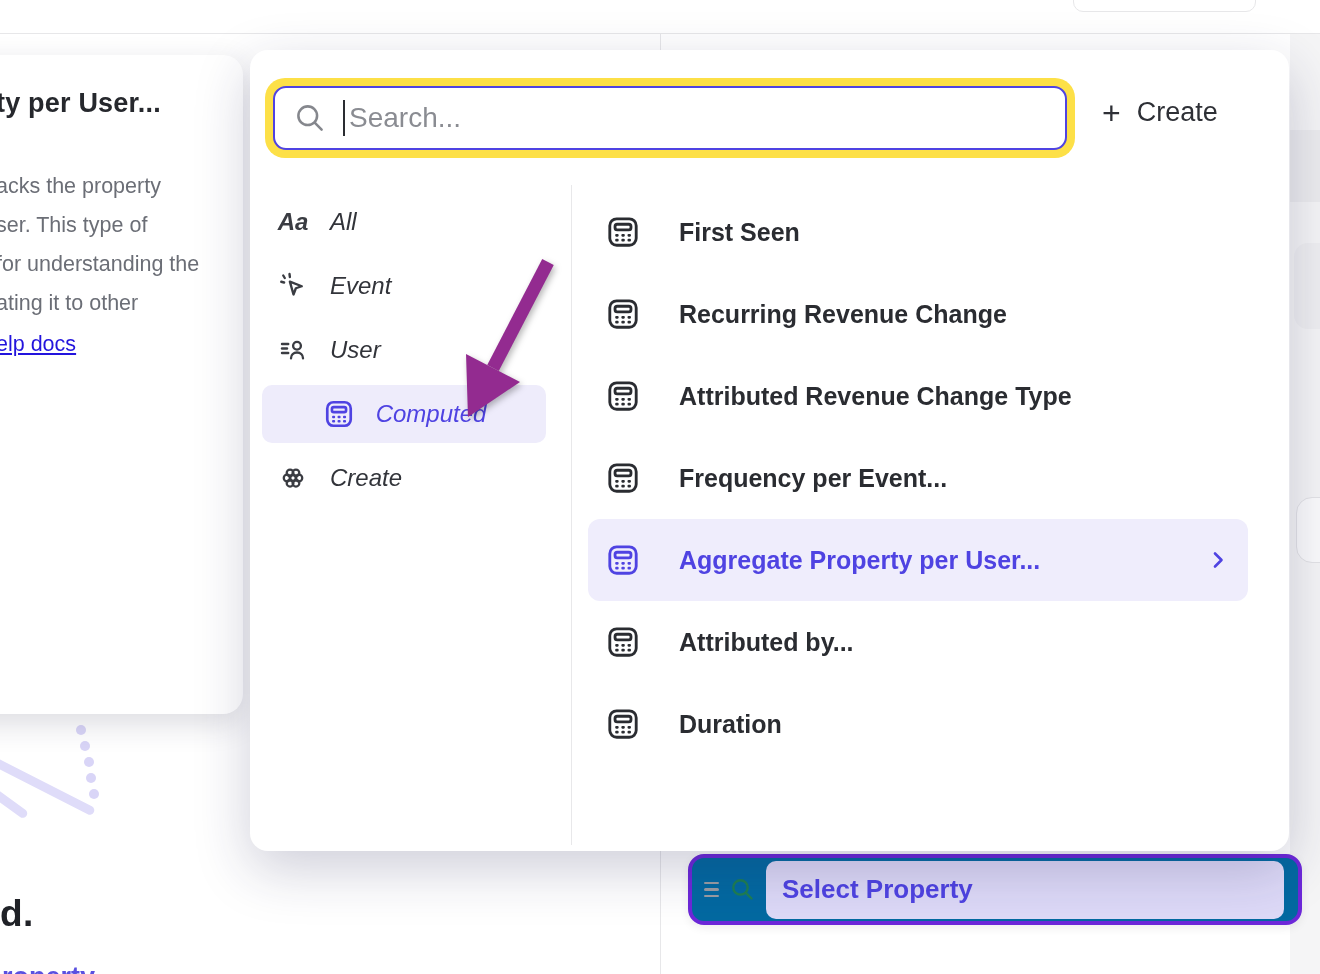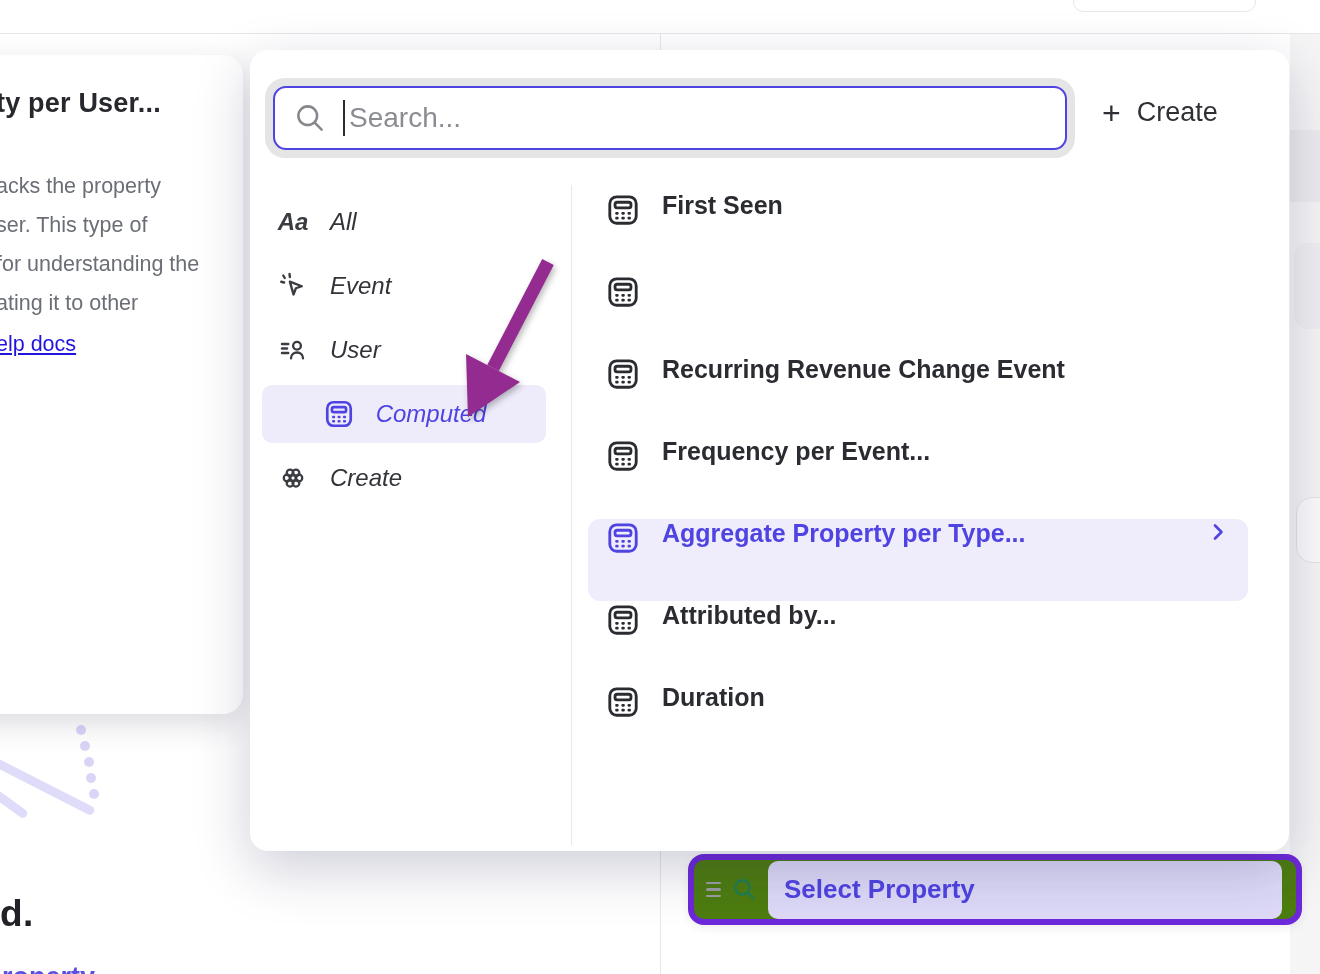--- a/index.html
+++ b/index.html
@@ -33,21 +33,21 @@
   .tooltip-inner { position:absolute; left:58px; top:33px; right:16px; }
   .tooltip-title { font-size:27px; font-weight:700; color:#26282d; letter-spacing:.2px; }
   .tooltip-body { margin-top:48px; font-size:21.5px; line-height:39px; color:#6b6e76; }
   .tooltip-link { display:inline-block; margin-top:9px; font-size:21.5px; color:#2314dd; text-decoration:underline; }
 
   
   .modal { position:absolute; left:250px; top:50px; width:1039px; height:801px; background:#fff;
     border-radius:18px; box-shadow:0 18px 55px rgba(32,30,80,.22); }
 
   .search-ring { position:absolute; left:15px; top:28px; width:810px; height:80px;
-    background:#e5e5e5; border-radius:20px; padding:8px; }
+    background:#fde047; border-radius:20px; padding:8px; }
   .search-input { width:100%; height:100%; background:#fff; border:2px solid #4f43e2; border-radius:13px;
     display:flex; align-items:center; padding:0 18px; }
   .search-input .caret { width:2px; height:36px; background:#2a2c31; margin:0 4px 0 16px; animation:blink 1.1s step-end infinite; }
   @keyframes blink { 50% { opacity:0; } }
   .search-placeholder { font-size:28px; color:#8a8c92; }
 
   .create-btn { position:absolute; left:852px; top:47px; display:flex; align-items:center; gap:16px;
     font-size:27px; font-weight:500; color:#2e3036; cursor:pointer; }
   .create-plus { font-size:32px; font-weight:400; line-height:30px; color:#2e3036; }
 
@@ -57,30 +57,30 @@
   .cats { position:absolute; left:12px; top:140px; width:284px;font-style:italic; }
   .cat-row { height:64px; display:flex; align-items:center; padding:0 14px; border-radius:10px;
     font-size:24px; font-weight:500; color:#32343a; cursor:pointer; }
   .cat-row .cat-ic { width:34px; height:34px; margin-right:20px; display:flex; align-items:center; justify-content:center; color:#3a3c42; }
   .cat-row.active { background:#eeecfb; color:#4f43e2; height:58px; margin:3px 0;justify-content:center; }
   .cat-row.active .cat-ic { color:#4f43e2; }
   .cat-aa { font-size:24px; font-weight:600; color:#3a3c42; }
 
   
   .results { position:absolute; left:338px; top:141px; width:660px; }
-  .res-row { height:82px; display:flex; padding:0 16px; border-radius:12px;
-    font-size:25px; font-weight:600; color:#2a2c31; cursor:pointer; }
+  .res-row { height:82px; display:flex; align-items:center; padding:0 16px; border-radius:12px;
+    font-size:25px; font-weight:600; color:#2a2c31; cursor:pointer;gap:17px; }
   .res-row .res-ic { width:38px; height:38px; margin-right:20px; display:flex; align-items:center; justify-content:center; color:#2a2c31; }
   .res-row.active { background:#efedfc; color:#4f43e2; }
   .res-row.active .res-ic { color:#4f43e2; }
   .res-chevron { margin-left:auto; width:26px; height:26px; color:#4f43e2; display:flex; align-items:center; }
 
   
-  .bottom-card { position:absolute; left:688px; top:854px; width:614px; height:71px; background:#4d7c0f;
-    border:6px solid #6d28d9; border-radius:16px; box-shadow:0 3px 10px rgba(0,0,0,.07);
+  .bottom-card { position:absolute; left:688px; top:854px; width:614px; height:71px; background:#0369a1;
+    border:4px solid #6d28d9; border-radius:16px; box-shadow:0 3px 10px rgba(0,0,0,.07);
     display:flex; align-items:center; padding:0 14px 0 10px; }
   .drag-ic { display:flex; flex-direction:column; gap:4px; margin:0 10px 0 2px; }
   .drag-ic span { width:15px; height:2.5px; background:#9b9da3; border-radius:2px; }
   .pill { flex:1; height:58px; margin-left:10px; background:#ddd9f7; border-radius:10px;
     display:flex; align-items:center; padding-left:16px; font-size:26px; font-weight:600; color:#4f43e2; cursor:text; }
 
   
   .arrow-overlay { position:absolute; left:436px; top:249px; width:150px; height:190px; z-index:50; pointer-events:none; }
 
   svg { display:block; }
@@ -256,38 +256,39 @@
             <g fill="currentColor" stroke="none">
                 <rect x="6.8" y="13.3" width="2.3" height="1.8" rx="0.7"></rect>
                 <rect x="10.9" y="13.3" width="2.3" height="1.8" rx="0.7"></rect>
                 <rect x="15" y="13.3" width="2.3" height="1.8" rx="0.7"></rect>
                 <rect x="6.8" y="16.5" width="2.3" height="1.8" rx="0.7"></rect>
                 <rect x="10.9" y="16.5" width="2.3" height="1.8" rx="0.7"></rect>
                 <rect x="15" y="16.5" width="2.3" height="1.8" rx="0.7"></rect>
               </g>
           </svg>
         </span>
-      </div>
-
-      <div class="res-row">
-        <span class="res-ic">
-          <svg width="36" height="36" viewBox="0 0 24 24" fill="none" stroke="currentColor" stroke-width="1.9">
-            <rect x="3.2" y="3.2" width="17.6" height="17.6" rx="4.6"></rect>
-              <rect x="6.7" y="6.8" width="10.6" height="3.8" rx="1.4"></rect>
-            <g fill="currentColor" stroke="none">
-                <rect x="6.8" y="13.3" width="2.3" height="1.8" rx="0.7"></rect>
-                <rect x="10.9" y="13.3" width="2.3" height="1.8" rx="0.7"></rect>
-                <rect x="15" y="13.3" width="2.3" height="1.8" rx="0.7"></rect>
-                <rect x="6.8" y="16.5" width="2.3" height="1.8" rx="0.7"></rect>
-                <rect x="10.9" y="16.5" width="2.3" height="1.8" rx="0.7"></rect>
-                <rect x="15" y="16.5" width="2.3" height="1.8" rx="0.7"></rect>
-              </g>
-          </svg>
-        </span>
-        <span>Recurring Revenue Change Event</span>
+        <span>Recurring Revenue Change</span>
+      </div>
+
+      <div class="res-row">
+        <span class="res-ic">
+          <svg width="36" height="36" viewBox="0 0 24 24" fill="none" stroke="currentColor" stroke-width="1.9">
+            <rect x="3.2" y="3.2" width="17.6" height="17.6" rx="4.6"></rect>
+              <rect x="6.7" y="6.8" width="10.6" height="3.8" rx="1.4"></rect>
+            <g fill="currentColor" stroke="none">
+                <rect x="6.8" y="13.3" width="2.3" height="1.8" rx="0.7"></rect>
+                <rect x="10.9" y="13.3" width="2.3" height="1.8" rx="0.7"></rect>
+                <rect x="15" y="13.3" width="2.3" height="1.8" rx="0.7"></rect>
+                <rect x="6.8" y="16.5" width="2.3" height="1.8" rx="0.7"></rect>
+                <rect x="10.9" y="16.5" width="2.3" height="1.8" rx="0.7"></rect>
+                <rect x="15" y="16.5" width="2.3" height="1.8" rx="0.7"></rect>
+              </g>
+          </svg>
+        </span>
+        <span>Attributed Revenue Change Type</span>
       </div>
 
       <div class="res-row">
         <span class="res-ic">
           <svg width="36" height="36" viewBox="0 0 24 24" fill="none" stroke="currentColor" stroke-width="1.9">
             <rect x="3.2" y="3.2" width="17.6" height="17.6" rx="4.6"></rect>
               <rect x="6.7" y="6.8" width="10.6" height="3.8" rx="1.4"></rect>
             <g fill="currentColor" stroke="none">
                 <rect x="6.8" y="13.3" width="2.3" height="1.8" rx="0.7"></rect>
                 <rect x="10.9" y="13.3" width="2.3" height="1.8" rx="0.7"></rect>
@@ -309,21 +310,21 @@
             <g fill="currentColor" stroke="none">
                 <rect x="6.8" y="13.3" width="2.3" height="1.8" rx="0.7"></rect>
                 <rect x="10.9" y="13.3" width="2.3" height="1.8" rx="0.7"></rect>
                 <rect x="15" y="13.3" width="2.3" height="1.8" rx="0.7"></rect>
                 <rect x="6.8" y="16.5" width="2.3" height="1.8" rx="0.7"></rect>
                 <rect x="10.9" y="16.5" width="2.3" height="1.8" rx="0.7"></rect>
                 <rect x="15" y="16.5" width="2.3" height="1.8" rx="0.7"></rect>
               </g>
           </svg>
         </span>
-        <span>Aggregate Property per Type...</span>
+        <span>Aggregate Property per User...</span>
         <span class="res-chevron">
           <svg width="24" height="24" viewBox="0 0 24 24" fill="none" stroke="currentColor" stroke-width="2.6" stroke-linecap="round" stroke-linejoin="round">
             <polyline points="9,5.5 15.5,12 9,18.5"></polyline>
           </svg>
         </span>
       </div>
 
       <div class="res-row">
         <span class="res-ic">
           <svg width="36" height="36" viewBox="0 0 24 24" fill="none" stroke="currentColor" stroke-width="1.9">

